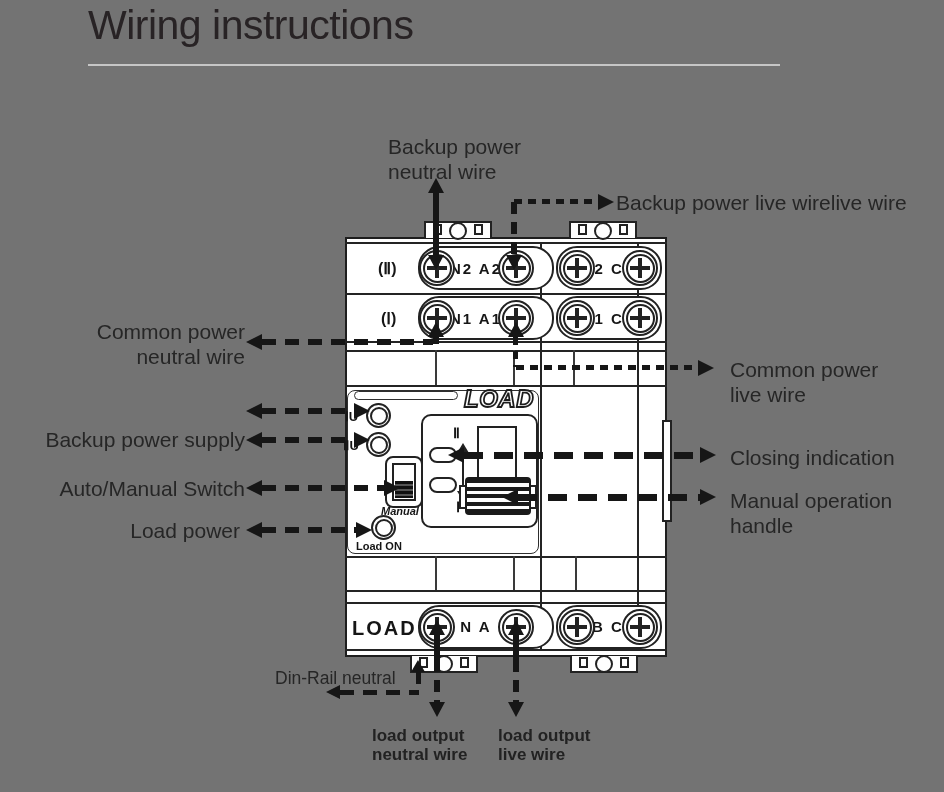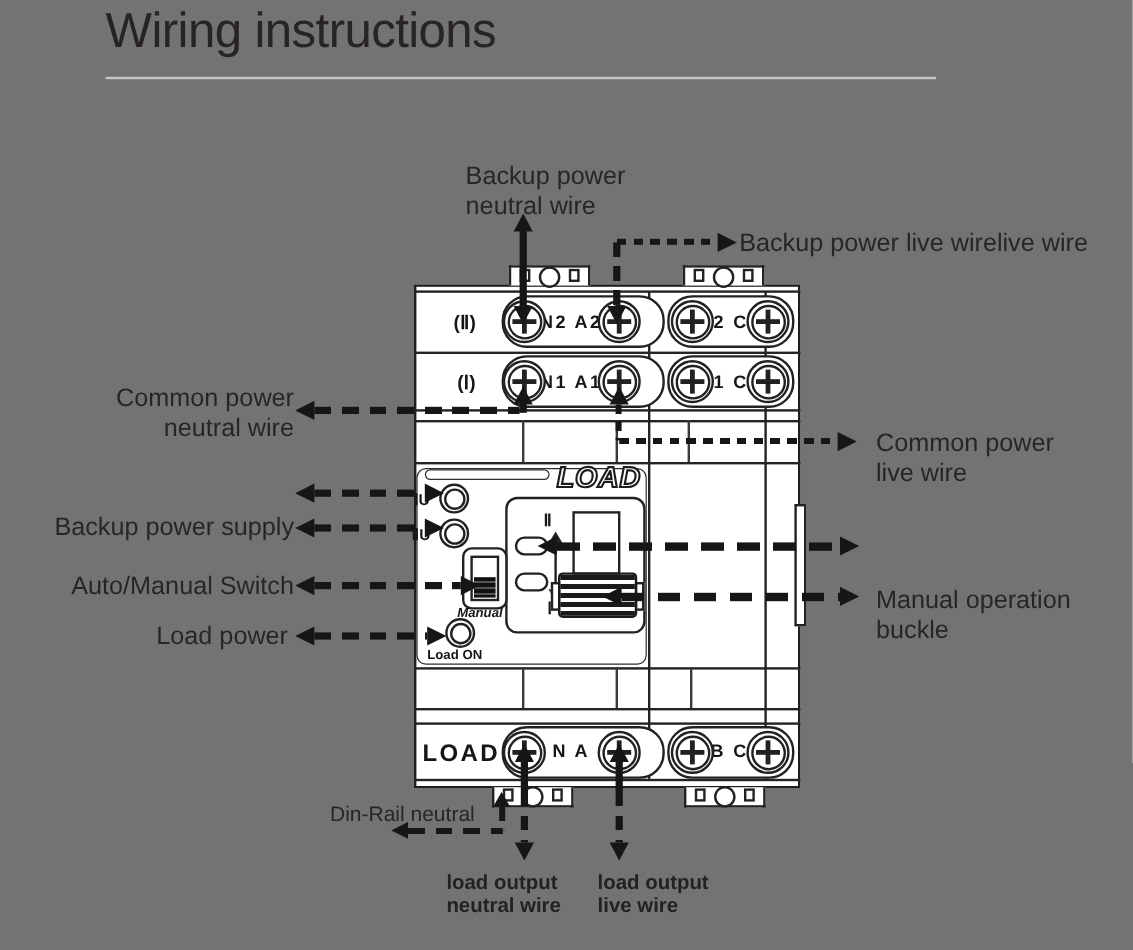--- a/index.html
+++ b/index.html
@@ -276,21 +276,22 @@
   <div class="lbl" style="left:388px;top:134px;">Backup power
 neutral wire</div>
   <div class="lbl" style="left:616px;top:190px;">Backup power live wirelive wire</div>
   <div class="lbl r" style="left:40px;top:319px;width:205px;">Common power
 neutral wire</div>
   <div class="lbl r" style="left:10px;top:427px;width:235px;">Backup power supply</div>
   <div class="lbl r" style="left:10px;top:476px;width:235px;">Auto/Manual Switch</div>
   <div class="lbl r" style="left:10px;top:518px;width:230px;">Load power</div>
   <div class="lbl" style="left:730px;top:357px;">Common power
 live wire</div>
+  <div class="lbl" style="left:730px;top:445px;">Closing indication</div>
   <div class="lbl" style="left:730px;top:488px;">Manual operation
-buckle</div>
+handle</div>
   <div class="lblS" style="left:275px;top:668px;">Din-Rail neutral</div>
   <div class="lblB" style="left:372px;top:726px;">load output
 neutral wire</div>
   <div class="lblB" style="left:498px;top:726px;">load output
 live wire</div>
 
 </div>
 
 </body></html>

